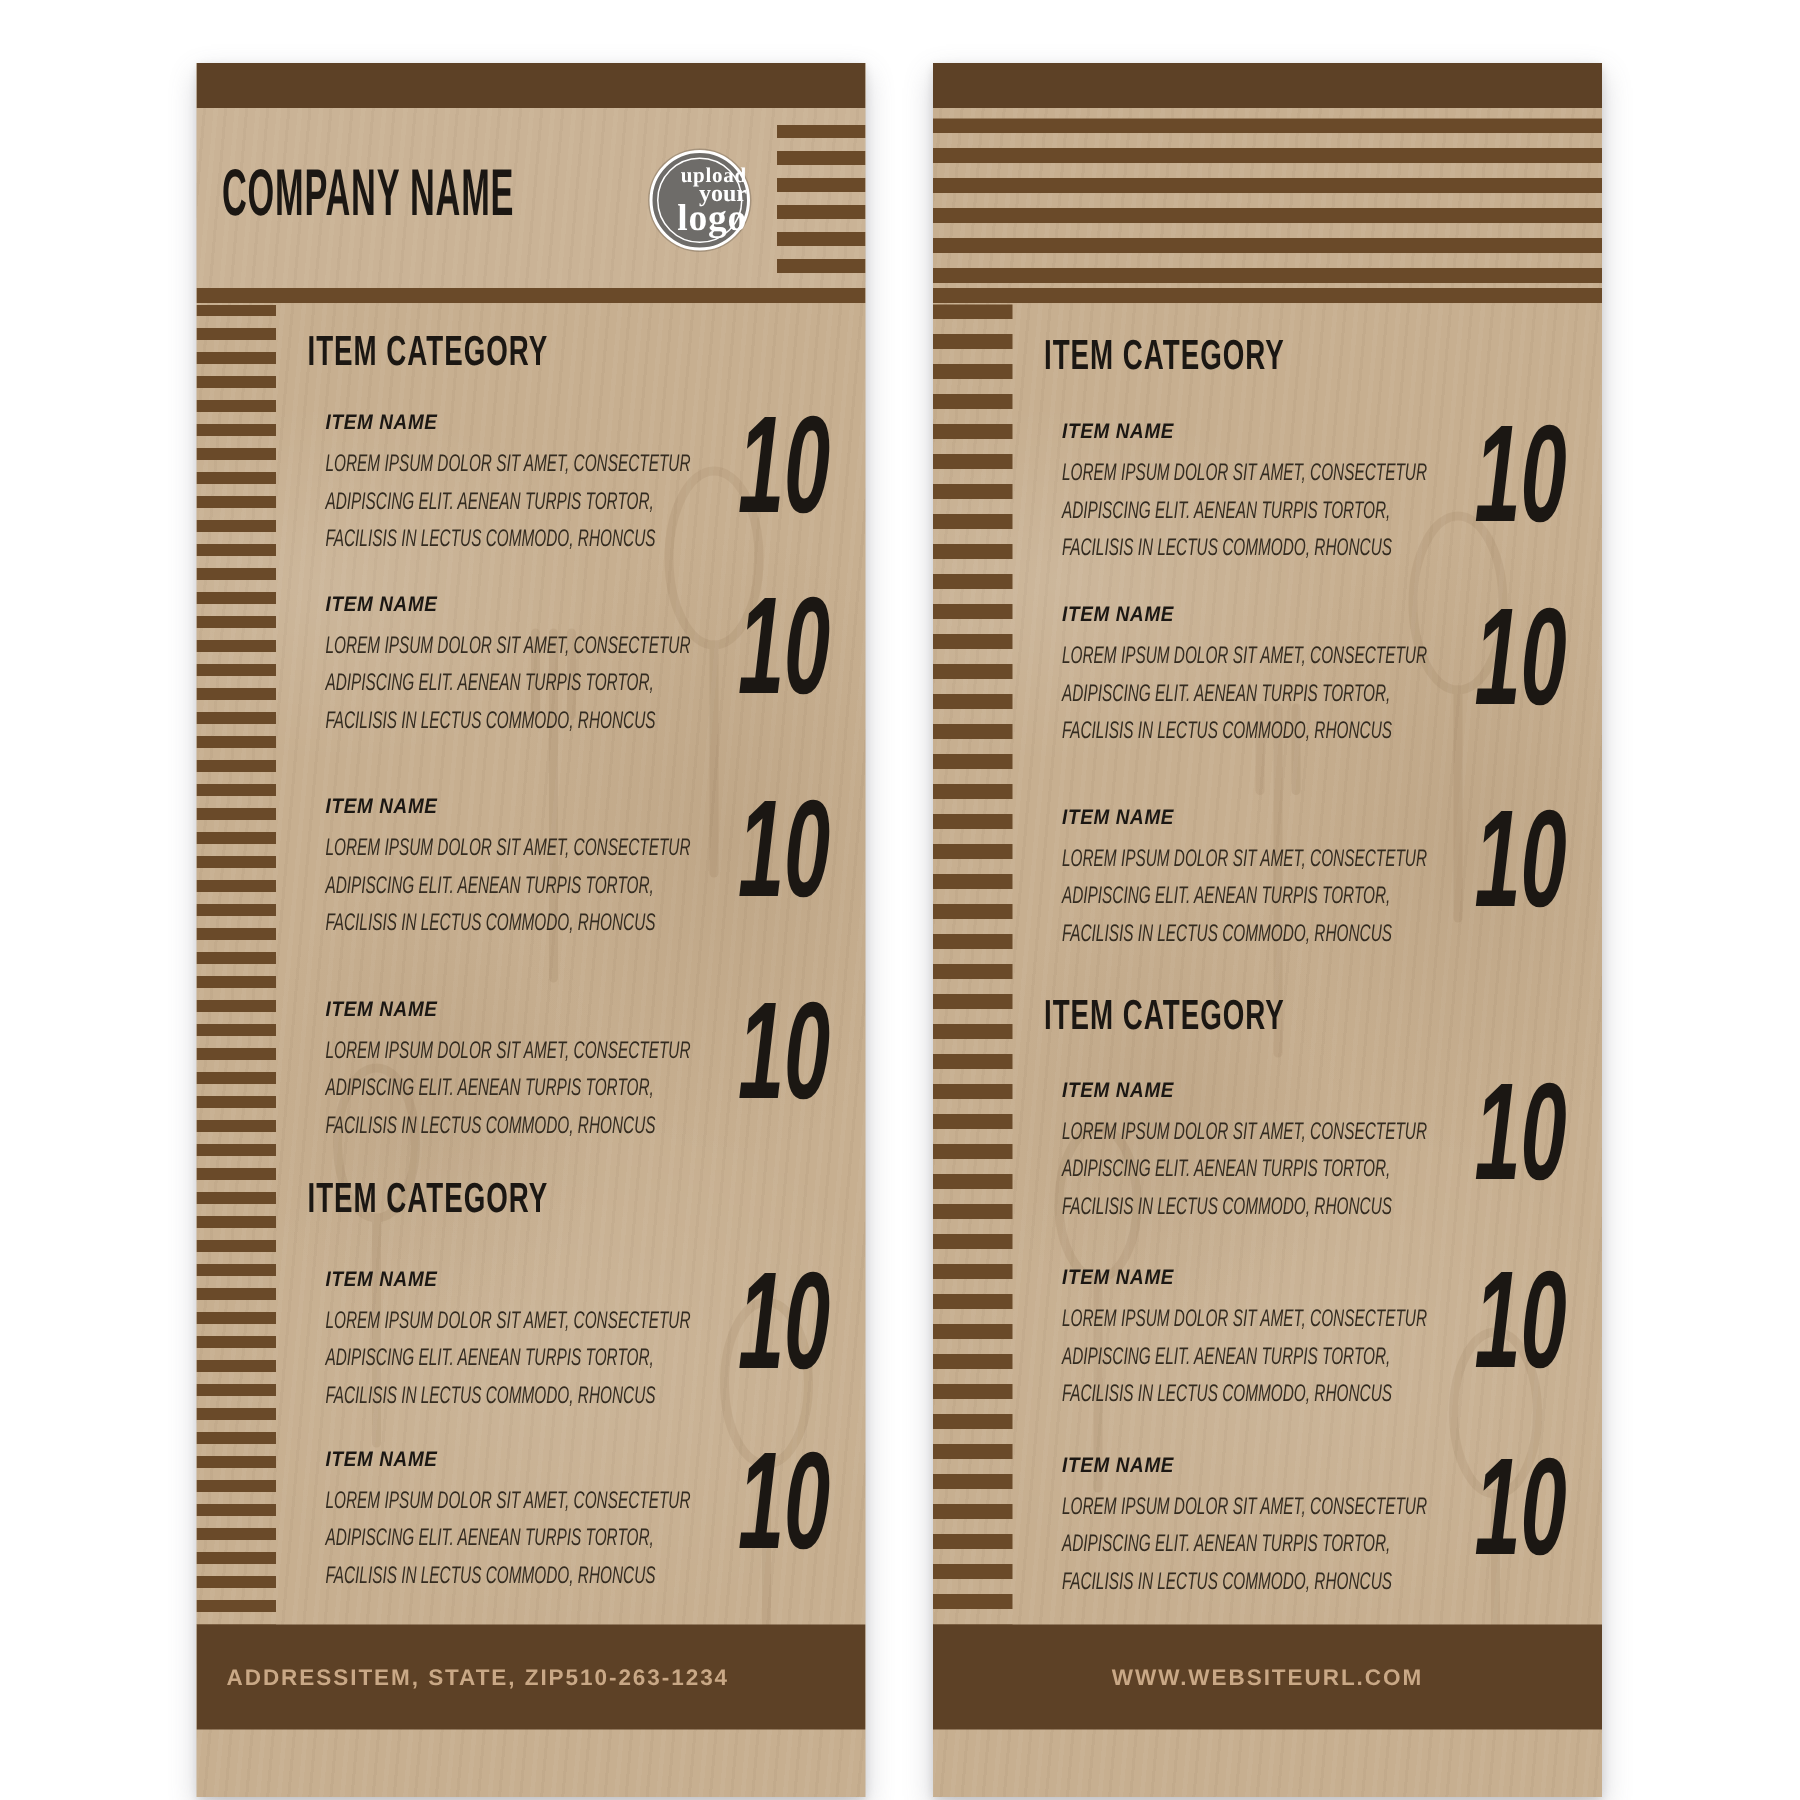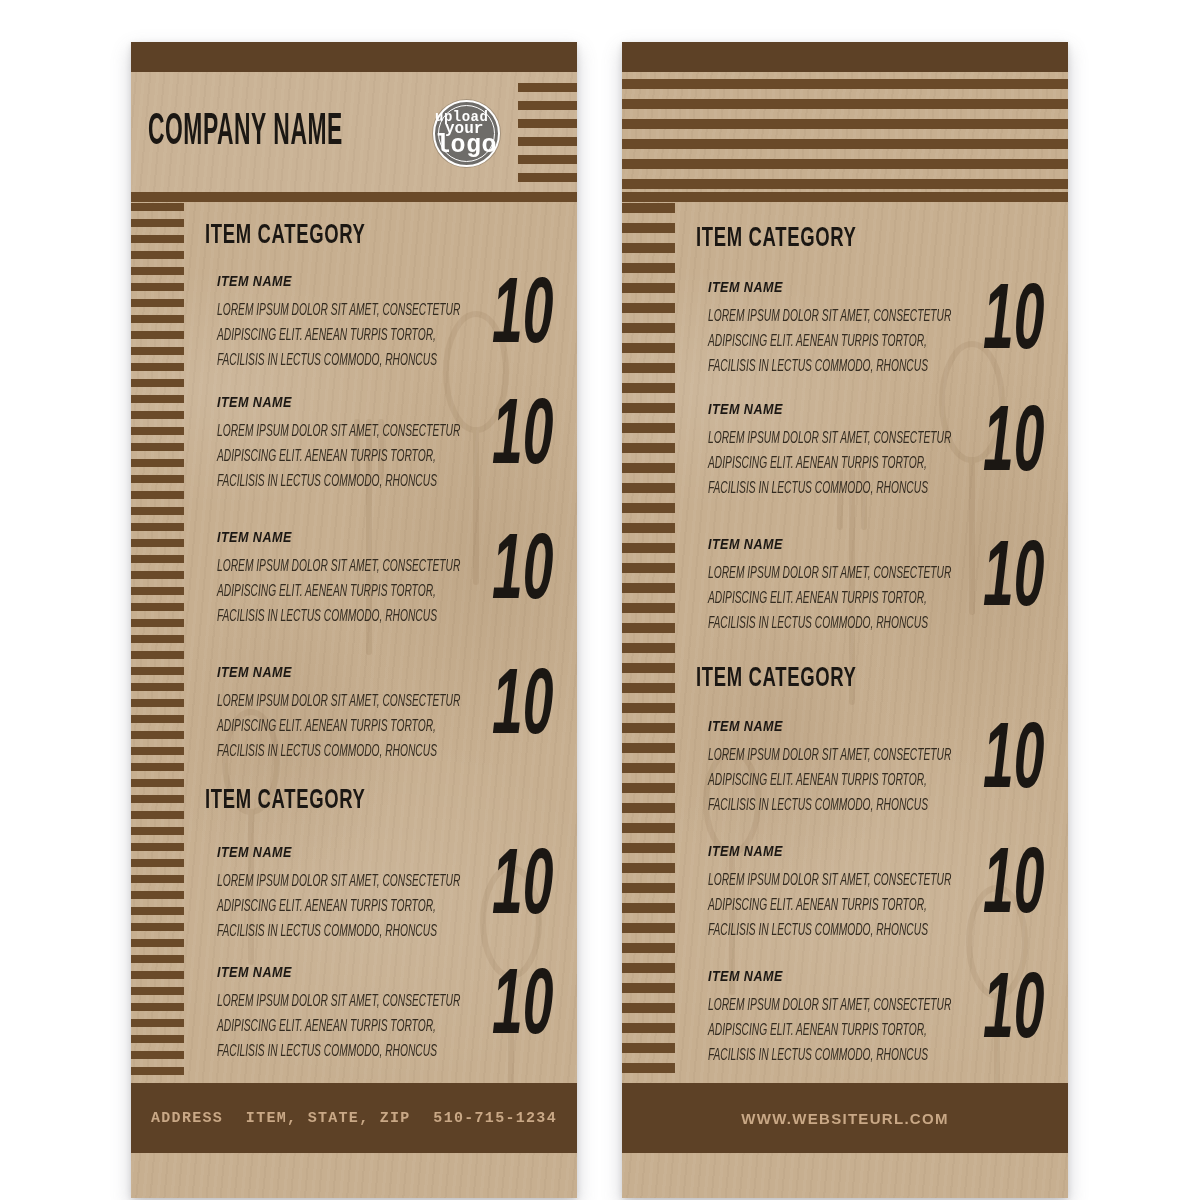--- a/index.html
+++ b/index.html
@@ -60,22 +60,22 @@
     position:absolute;left:0;top:161px;width:53px;height:880px;z-index:2;
   }
   .side-stripes.fine{background:repeating-linear-gradient(180deg, var(--brown-stripe) 0 8px, rgba(0,0,0,0) 8px 16px);}
   .side-stripes.wide{background:repeating-linear-gradient(180deg, var(--brown-stripe) 0 10px, rgba(0,0,0,0) 10px 20px);}
 
   .logo-badge{
     position:absolute;left:302px;top:28px;width:67px;height:67px;
     border-radius:50%;background:var(--logo-gray);
     border:2.5px solid #ffffff;
     box-shadow:0 0 0 1px rgba(0,0,0,.18);
-    text-align:left;color:#ffffff;
-    font-family:Liberation Mono, monospace;
+    text-align:right;color:#ffffff;
+    font-family:Liberation Serif, serif;
     cursor:pointer;
   }
   .logo-ring{position:absolute;left:3px;right:3px;top:3px;bottom:3px;border:1.5px solid #ffffff;border-radius:50%;}
   .logo-text{position:relative;padding-top:9px;}
   .logo-line1{display:block;font-size:14px;line-height:13px;font-weight:700;letter-spacing:.5px;}
   .logo-line2{display:block;font-size:16px;line-height:11px;font-weight:700;margin-left:10px;}
   .logo-line3{display:block;font-size:25px;line-height:21px;font-weight:700;letter-spacing:.5px;}
 
   .cat-title{
     position:absolute;left:74px;z-index:3;
@@ -101,21 +101,21 @@
     transform:scaleX(0.6);transform-origin:100% 0;
   }
 
   .footer{
     position:absolute;left:0;right:0;top:1041px;height:70px;
     background:var(--brown-solid);z-index:4;
     display:flex;align-items:center;
     color:var(--footer-text);
     font-weight:700;font-size:15px;letter-spacing:1.3px;
   }
-  .footer.spread{justify-content:space-between;padding:4px 20px;font-family:Liberation Mono, monospace;}
+  .footer.spread{justify-content:flex-start;padding:4px 20px;}
   .footer.center{justify-content:center;align-items:center;}
 </style>
 </head>
 <body>
 
 <div class="panel" id="panel-left">
 
   <svg class="watermark" width="446" height="1111" viewBox="0 0 446 1111">
     <g fill="none" stroke="#6d4d2a" stroke-width="6" opacity="0.09" stroke-linecap="round">
       <ellipse cx="345" cy="330" rx="30" ry="58"></ellipse>
@@ -206,21 +206,21 @@
       <div class="desc-line">LOREM IPSUM DOLOR SIT AMET, CONSECTETUR</div>
       <div class="desc-line">ADIPISCING ELIT. AENEAN TURPIS TORTOR,</div>
       <div class="desc-line">FACILISIS IN LECTUS COMMODO, RHONCUS</div>
     </div>
     <div class="item-price">10</div>
   </div>
 
   <div class="footer spread">
     <span>ADDRESS</span>
     <span>ITEM, STATE, ZIP</span>
-    <span>510-715-1234</span>
+    <span>510-263-1234</span>
   </div>
 </div>
 
 <div class="panel" id="panel-right">
 
   <svg class="watermark" width="446" height="1111" viewBox="0 0 446 1111">
     <g fill="none" stroke="#6d4d2a" stroke-width="6" opacity="0.09" stroke-linecap="round">
       <ellipse cx="350" cy="360" rx="30" ry="58"></ellipse>
       <path d="M350 418 L350 570"></path>
       <path d="M230 520 l0 -90 M218 430 l0 55 M242 430 l0 55 M230 520 l0 140"></path>

